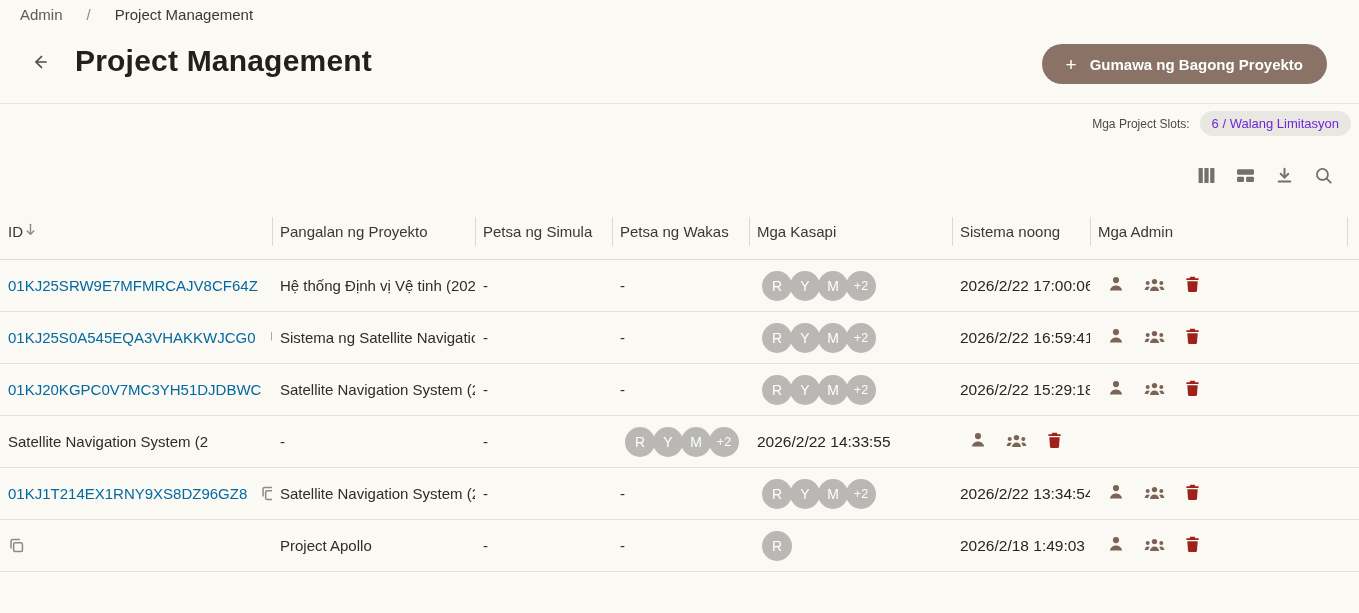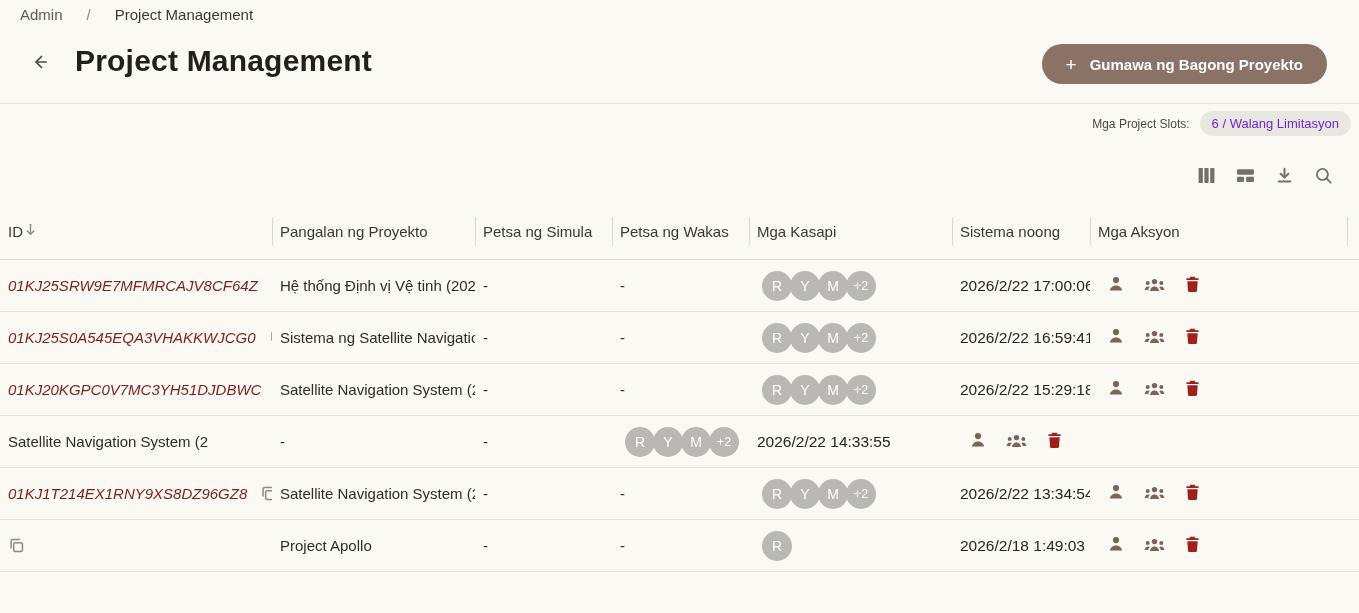--- a/index.html
+++ b/index.html
@@ -76,21 +76,21 @@
   }
   .thead::after {
     content:""; position:absolute; right:11px; top:14px; height:29px; width:1px; background:#dbd8d1;
   }
   .row {
     height:52px;
     border-bottom:1px solid #e3e1da;
     cursor:pointer;
   }
   .cell { padding-left:8px; font-size:15px; color:#2e2d29; white-space:nowrap; overflow:hidden; height:100%; display:flex; align-items:center; }
-  .cell-id { color:#7f1d1d; gap:13px;font-style:italic; }
+  .cell-id { color:#0369a1; gap:13px; }
   .copy-btn { flex:0 0 auto; width:17px; height:17px; display:flex; align-items:center; justify-content:center; cursor:pointer; }
   .cell-members { gap:0; overflow:visible; padding-left:13px; }
   .avatar {
     width:30px; height:30px; border-radius:50%;
     background:#b9b8b5; color:#fff; font-size:14px;
     display:flex; align-items:center; justify-content:center;
     margin-right:-2px; flex:0 0 auto;
   }
   .avatar.more { font-size:12.5px; }
   .cell-created { font-size:15.5px; color:#262521; }
@@ -173,21 +173,21 @@
           <path d="M8 2.5 V12.5"></path>
             <path d="M4.5 9.5 L8 13 L11.5 9.5"></path>
         </svg>
       </span>
     </div>
     <div class="th">Pangalan ng Proyekto</div>
     <div class="th">Petsa ng Simula</div>
     <div class="th">Petsa ng Wakas</div>
     <div class="th">Mga Kasapi</div>
     <div class="th">Sistema noong</div>
-    <div class="th">Mga Aksyon</div>
+    <div class="th">Mga Admin</div>
   </div>
   <div>
   <div class="row tgrid">
     <div class="cell cell-id">
       <span>01KJ25SRW9E7MFMRCAJV8CF64Z</span>
       <span class="copy-btn">
         <svg width="17" height="17" viewBox="0 0 18 18" fill="none" stroke="#8b8a85" stroke-width="1.6" stroke-linejoin="round">
           <rect x="6" y="6" width="9.3" height="9.3" rx="1.6"></rect>
           <path d="M3.2 12.3 V4.4 C3.2 3.4 4 2.6 5 2.6 H12.6"></path>
         </svg>

